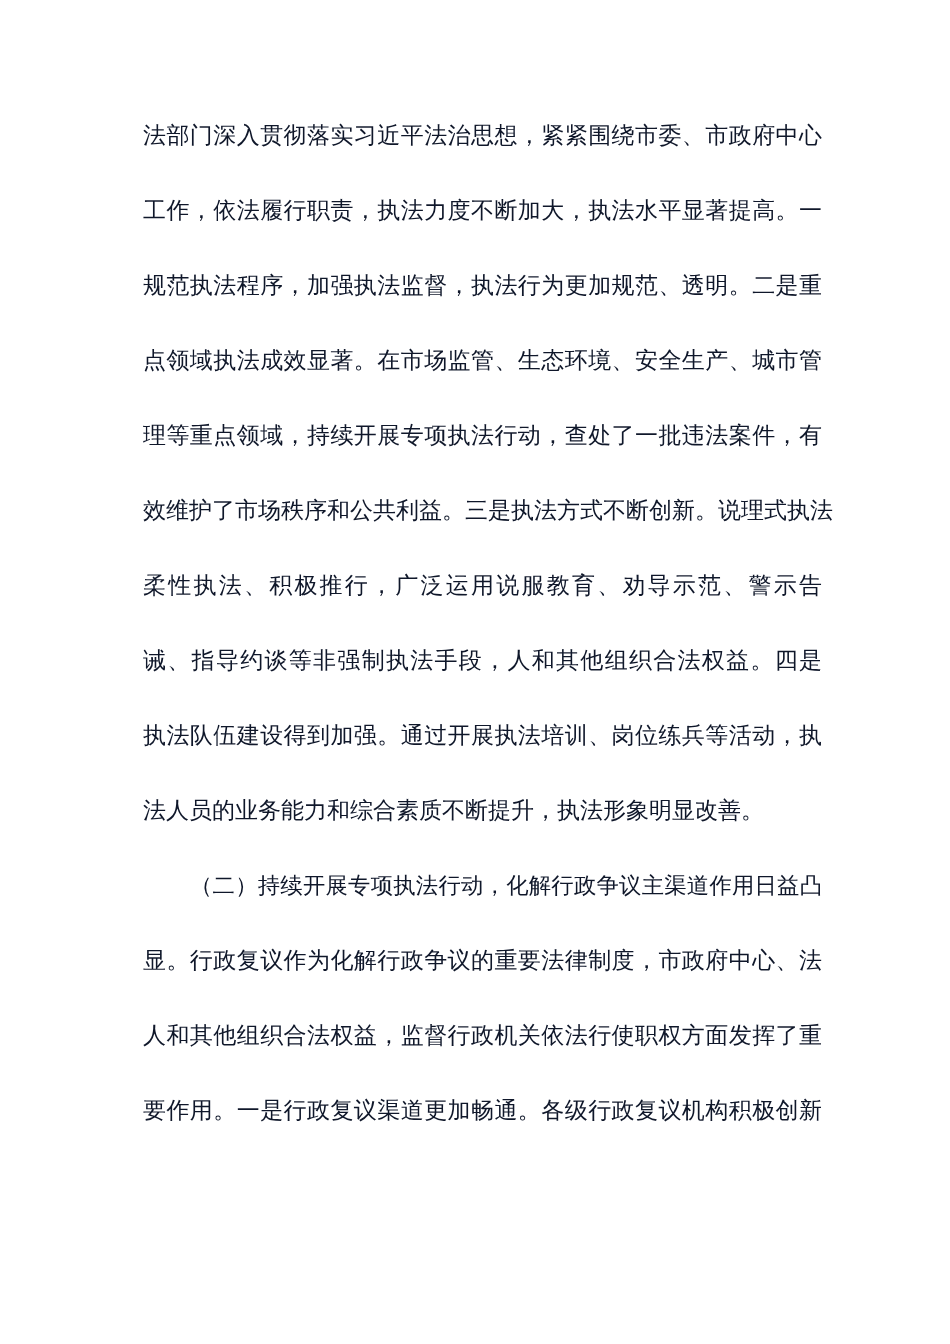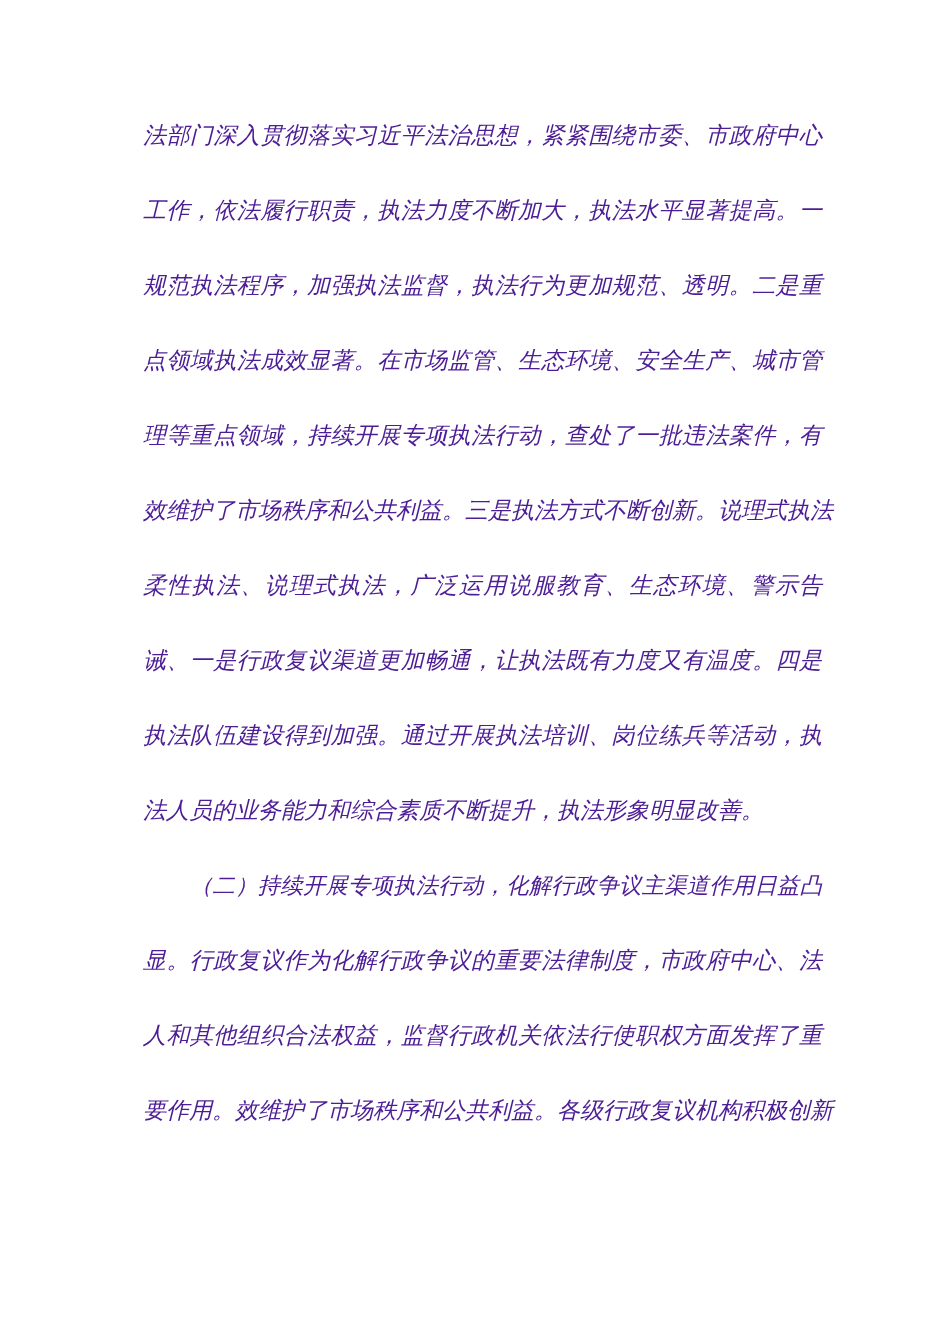--- a/index.html
+++ b/index.html
@@ -7,22 +7,21 @@
     padding: 0;
     background: #ffffff;
   }
   .page {
     position: relative;
     width: 950px;
     height: 1344px;
     background: #ffffff;
     overflow: hidden;
     font-family: "Liberation Serif", "DejaVu Serif", serif;
-    color: #4c1d95;
-    font-style: italic;
+    color: #0f172a;
   }
   .textblock {
     position: absolute;
     left: 143px;
     top: 98px;
     width: 679px;
   }
   .line {
     height: 75px;
     line-height: 75px;
@@ -46,22 +45,22 @@
 <body>
 
 <div class="page">
   <div class="textblock">
     <div class="line">法部门深入贯彻落实习近平法治思想，紧紧围绕市委、市政府中心</div>
     <div class="line">工作，依法履行职责，执法力度不断加大，执法水平显著提高。一</div>
     <div class="line">规范执法程序，加强执法监督，执法行为更加规范、透明。二是重</div>
     <div class="line">点领域执法成效显著。在市场监管、生态环境、安全生产、城市管</div>
     <div class="line">理等重点领域，持续开展专项执法行动，查处了一批违法案件，有</div>
     <div class="line">效维护了市场秩序和公共利益。三是执法方式不断创新。说理式执法</div>
-    <div class="line">柔性执法、说理式执法，广泛运用说服教育、生态环境、警示告</div>
-    <div class="line">诫、一是行政复议渠道更加畅通，让执法既有力度又有温度。四是</div>
+    <div class="line">柔性执法、积极推行，广泛运用说服教育、劝导示范、警示告</div>
+    <div class="line">诫、指导约谈等非强制执法手段，人和其他组织合法权益。四是</div>
     <div class="line">执法队伍建设得到加强。通过开展执法培训、岗位练兵等活动，执</div>
     <div class="line para-end">法人员的业务能力和综合素质不断提升，执法形象明显改善。</div>
     <div class="line indent">（二）持续开展专项执法行动，化解行政争议主渠道作用日益凸</div>
     <div class="line">显。行政复议作为化解行政争议的重要法律制度，市政府中心、法</div>
     <div class="line">人和其他组织合法权益，监督行政机关依法行使职权方面发挥了重</div>
-    <div class="line">要作用。效维护了市场秩序和公共利益。各级行政复议机构积极创新</div>
+    <div class="line">要作用。一是行政复议渠道更加畅通。各级行政复议机构积极创新</div>
   </div>
 </div>
 
 </body></html>

